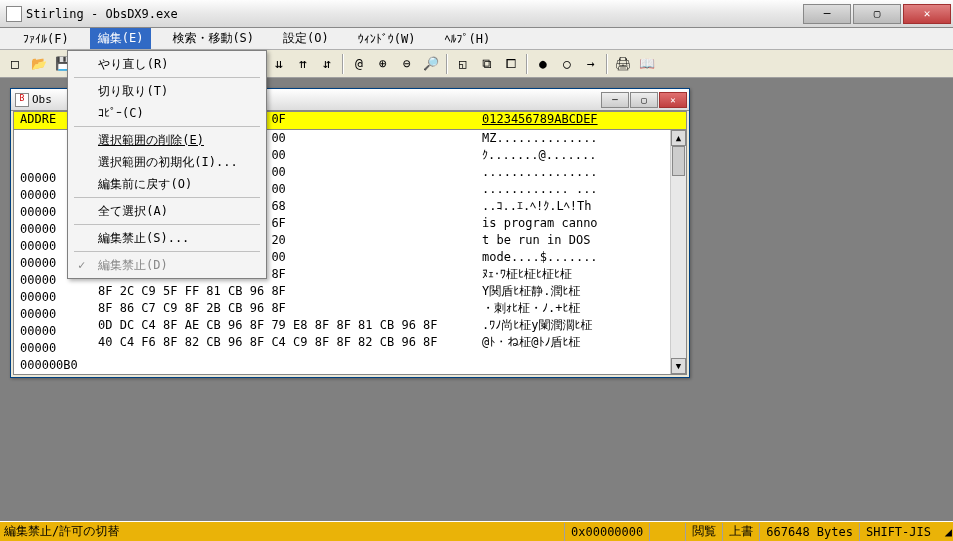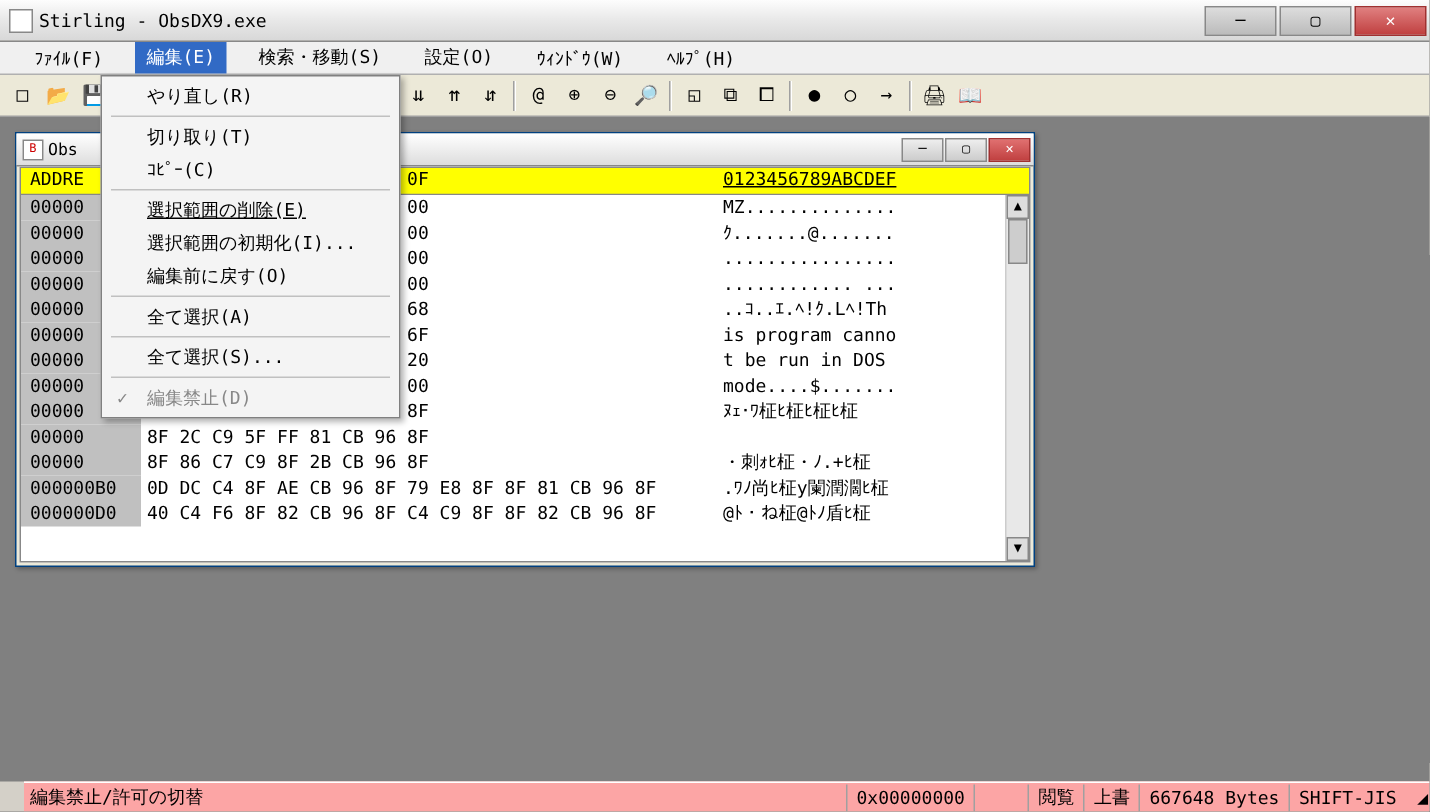--- a/index.html
+++ b/index.html
@@ -32,34 +32,34 @@
 .child-btn { width: 28px; height: 16px; border: 1px solid #888; background: linear-gradient(#eee,#ccc); display:flex; align-items:center; justify-content:center; font-size:9px; }
 .child-close { background: linear-gradient(#e07070,#c04040); color:#fff; border-color:#a03030; }
 
 .hex-area { position: absolute; top: 22px; bottom: 2px; left: 2px; right: 2px; background: #fff; border: 1px solid #888; overflow: hidden; }
 .hex-header { height: 18px; background: #ffff00; border-bottom: 1px solid #888; display: flex; font-family: "MS Gothic", monospace; font-size: 13px; }
 .addr-col { width: 80px; padding-left: 6px; background: #ffff00; color: #000; border-right: 0px; }
 .hex-col { flex: 0 0 380px; padding-left: 4px; background: #ffff00; white-space: pre; }
 .ascii-col { flex: 1; padding-left: 8px; background: #ffff00; white-space: pre; text-decoration: underline; }
 .hex-body { position: absolute; top: 18px; bottom: 0; left: 0; right: 16px; overflow: hidden; }
 .hex-row { display: flex; height: 17px; font-family: "MS Gothic", monospace; font-size: 13px; line-height: 17px; }
-.row-addr { width: 80px; padding-left: 6px; background: #c0c0c0; color: #000; }
+.row-addr { width: 80px; padding-left: 6px; background: #c0c0c0; color: #000; margin-top: 40px; }
 .row-hex { flex: 0 0 380px; padding-left: 4px; white-space: pre; color: #000; }
 .row-ascii { flex: 1; padding-left: 8px; white-space: pre; color: #000; }
 .vscroll { position: absolute; top: 18px; right: 0; bottom: 0; width: 16px; background: #e8e8e8; border-left: 1px solid #ccc; }
 .vscroll-thumb { position: absolute; top: 16px; left: 1px; right: 1px; height: 30px; background: #cdcdcd; border: 1px solid #888; }
 .vscroll-btn { position: absolute; left: 0; right: 0; height: 16px; background: #ddd; border: 1px solid #888; display:flex; align-items:center; justify-content:center; font-size:9px; }
 
 .dropdown { position: absolute; left: 67px; top: 50px; width: 200px; background: #f4f4f4; border: 1px solid #808080; box-shadow: 2px 2px 4px rgba(0,0,0,0.3); z-index: 100; padding: 2px; }
 .dd-item { height: 22px; display: flex; align-items: center; padding: 0 24px 0 28px; cursor: default; white-space: nowrap; }
 .dd-item.disabled { color: #888; }
 .dd-sep { height: 1px; background: #c0c0c0; margin: 2px 4px; }
 .dd-check { position: absolute; left: 8px; }
 
-.statusbar { position: absolute; bottom: 0; left: 0; right: 0; height: 20px; background: #fca5a5; border-top: 1px solid #fff; display: flex; align-items: center; font-size: 12px; margin-left: 16px; }
+.statusbar { position: absolute; bottom: 0; left: 0; right: 0; height: 20px; background: #eab308; border-top: 1px solid #fff; display: flex; align-items: center; font-size: 12px; }
 .status-cell { padding: 0 6px; border-left: 1px solid #a0a0a0; height: 18px; display: flex; align-items: center; }
 .status-main { flex: 1; padding-left: 4px; }
 .grip { width: 16px; display:flex; align-items:flex-end; justify-content:flex-end; padding:1px; }
 </style>
 </head>
 <body>
 
 <div class="titlebar">
   <span class="title-icon"></span>
   <span class="title-text">Stirling - ObsDX9.exe</span>
@@ -173,20 +173,21 @@
             <div class="row-ascii">mode....$.......</div>
           </div>
           <div class="hex-row">
             <div class="row-addr">00000</div>
             <div class="row-hex">8F 83 CB 96 8F 83 CB 96 8F</div>
             <div class="row-ascii">ﾇｪ･ﾜ柾ﾋ柾ﾋ柾ﾋ柾</div>
           </div>
           <div class="hex-row">
             <div class="row-addr">00000</div>
             <div class="row-hex">8F 2C C9 5F FF 81 CB 96 8F</div>
+            <div class="row-ascii">Y関盾ﾋ柾静.潤ﾋ柾</div>
           </div>
           <div class="hex-row">
             <div class="row-addr">00000</div>
             <div class="row-hex">8F 86 C7 C9 8F 2B CB 96 8F</div>
             <div class="row-ascii">・刺ｫﾋ柾・ﾉ.+ﾋ柾</div>
           </div>
           <div class="hex-row">
             <div class="row-addr">000000B0</div>
             <div class="row-hex">0D DC C4 8F AE CB 96 8F 79 E8 8F 8F 81 CB 96 8F</div>
             <div class="row-ascii">.ﾜﾉ尚ﾋ柾y闌潤濶ﾋ柾</div>
@@ -211,21 +212,21 @@
     <div class="dd-sep"></div>
     <div class="dd-item" style="position: relative;">切り取り(T)</div>
     <div class="dd-item" style="position: relative;">ｺﾋﾟｰ(C)</div>
     <div class="dd-sep"></div>
     <div class="dd-item" style="position: relative; text-decoration: underline;">選択範囲の削除(E)</div>
     <div class="dd-item" style="position: relative;">選択範囲の初期化(I)...</div>
     <div class="dd-item" style="position: relative;">編集前に戻す(O)</div>
     <div class="dd-sep"></div>
     <div class="dd-item" style="position: relative;">全て選択(A)</div>
     <div class="dd-sep"></div>
-    <div class="dd-item" style="position: relative;">全て選択(S)...</div>
+    <div class="dd-item" style="position: relative;">編集禁止(S)...</div>
     <div class="dd-sep"></div>
     <div class="dd-item disabled" style="position: relative;">編集禁止(D)<span class="dd-check">✓</span></div>
   </div>
 
 <div class="statusbar">
   <div class="status-main">編集禁止/許可の切替</div>
   <div class="status-cell">0x00000000</div>
   <div class="status-cell" style="width:36px"></div>
   <div class="status-cell">閲覧</div>
   <div class="status-cell">上書</div>

